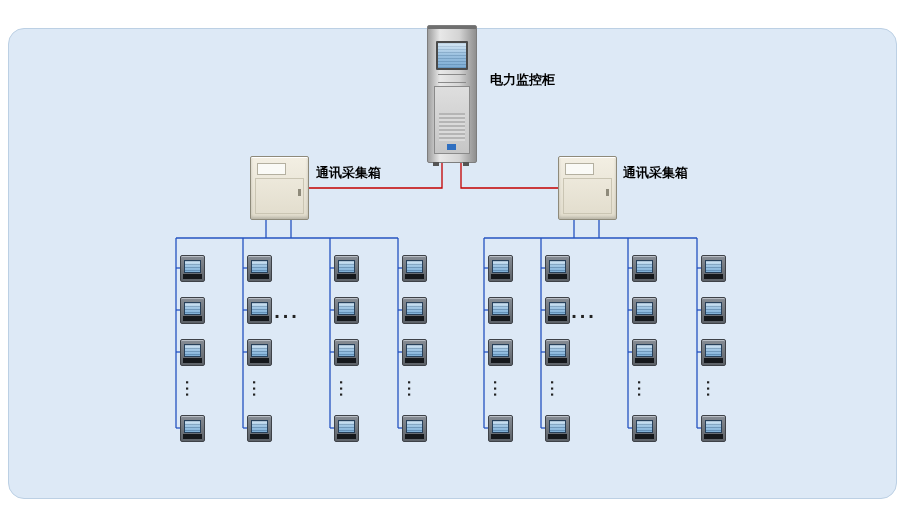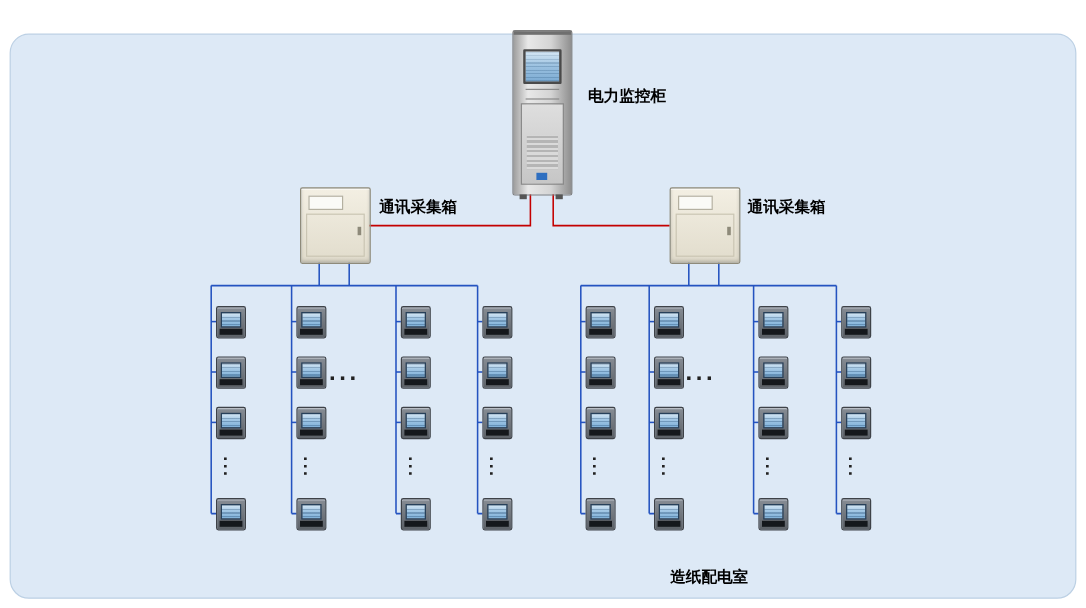--- a/index.html
+++ b/index.html
@@ -136,21 +136,20 @@
   </div>
   <div class="commbox" style="left:558px">
     <div class="sticker"></div>
     <div class="seam"></div>
     <div class="latch"></div>
   </div>
 
   <div class="lbl" style="left:490px;top:71px">电力监控柜</div>
   <div class="lbl" style="left:316px;top:164px">通讯采集箱</div>
   <div class="lbl" style="left:623px;top:164px">通讯采集箱</div>
-  <div class="lbl center" style="left:531px;top:472px;width:120px">造纸配电室</div>
 
   <div class="hdots" style="left:267px;top:301px">...</div>
   <div class="hdots" style="left:564px;top:301px">...</div>
 
 <div class="meter" style="left: 180px; top: 255px;">
       <div class="scr"></div>
       <div class="base"></div>
     </div>
     <div class="meter" style="left: 180px; top: 297px;">
       <div class="scr"></div>

